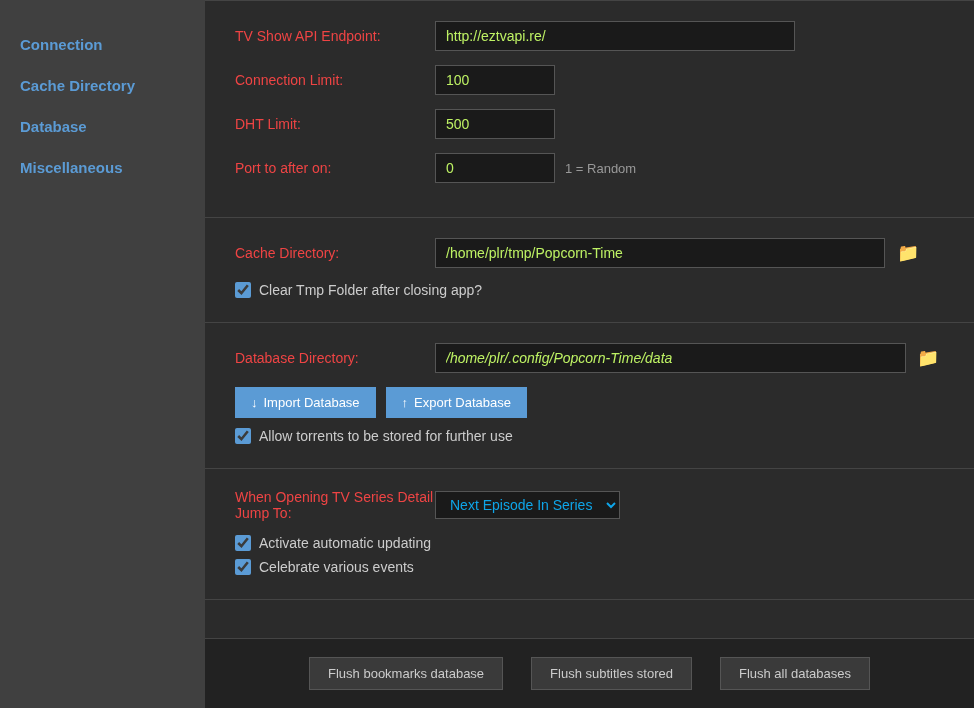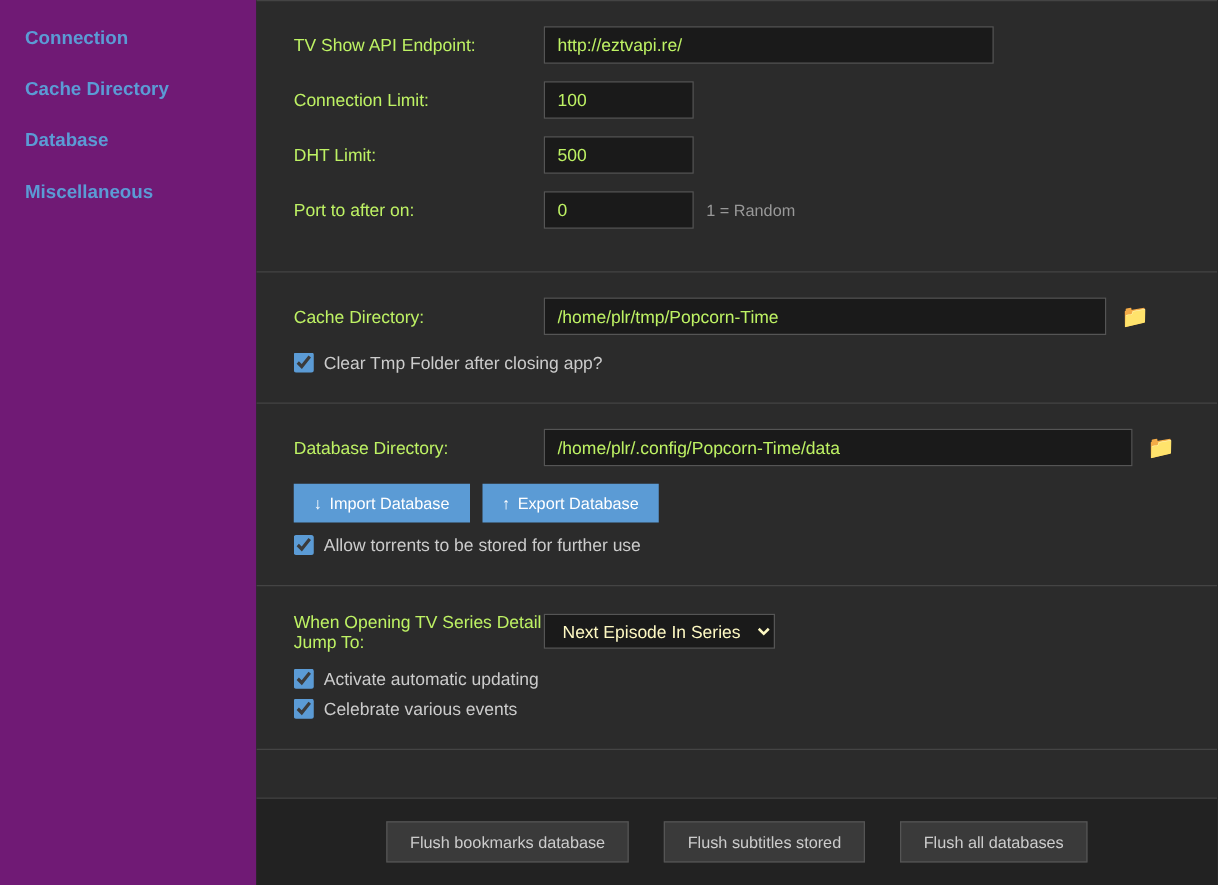--- a/index.html
+++ b/index.html
@@ -16,22 +16,22 @@
     }
 
     .layout {
       display: flex;
       flex: 1;
       overflow: hidden;
     }
 
     .sidebar {
       width: 205px;
-      background-color: #701a75;
-      padding: 10px 0;
+      background-color: #404040;
+      padding: 24px 0;
       flex-shrink: 0;
     }
 
     .sidebar-item {
       padding: 12px 20px;
       color: #5b9bd5;
       font-size: 15px;
       font-weight: bold;
       cursor: pointer;
     }
@@ -50,21 +50,21 @@
 
     .form-row {
       display: flex;
       align-items: center;
       margin-bottom: 14px;
     }
 
     .form-label {
       width: 200px;
       flex-shrink: 0;
-      color: #bef264;
+      color: #ef4444;
     }
 
     .form-input {
       background-color: #1a1a1a;
       border: 1px solid #555;
       color: #bef264;
       padding: 6px 10px;
       font-size: 14px;
       outline: none;
     }
@@ -121,21 +121,21 @@
       font-size: 13px;
       cursor: pointer;
       display: flex;
       align-items: center;
       gap: 6px;
     }
 
     .select-input {
       background-color: #1a1a1a;
       border: 1px solid #555;
-      color: #fef9c3;
+      color: #0ea5e9;
       padding: 4px 10px;
       font-size: 14px;
       outline: none;
       min-width: 180px;
     }
 
     .footer-bar {
       background-color: #222;
       border-top: 1px solid #444;
       padding: 18px 30px;
@@ -211,21 +211,21 @@
         </div>
         <div class="checkbox-row">
           <input type="checkbox" id="clear-tmp" checked="" style="">
           <label for="clear-tmp">Clear Tmp Folder after closing app?</label>
         </div>
       </div>
 
       <div class="section">
         <div class="form-row">
           <span class="form-label">Database Directory:</span>
-          <input class="form-input" style="width: 474px;" type="text" value="/home/plr/.config/Popcorn-Time/data">
+          <input class="form-input" style="width: 474px; font-style: italic;" type="text" value="/home/plr/.config/Popcorn-Time/data">
           <button class="folder-btn">
             <span>📁</span>
           </button>
         </div>
         <div class="btn-group">
           <button class="btn-primary">
             <span>↓</span>
             <span>Import Database</span>
           </button>
           <button class="btn-primary">

